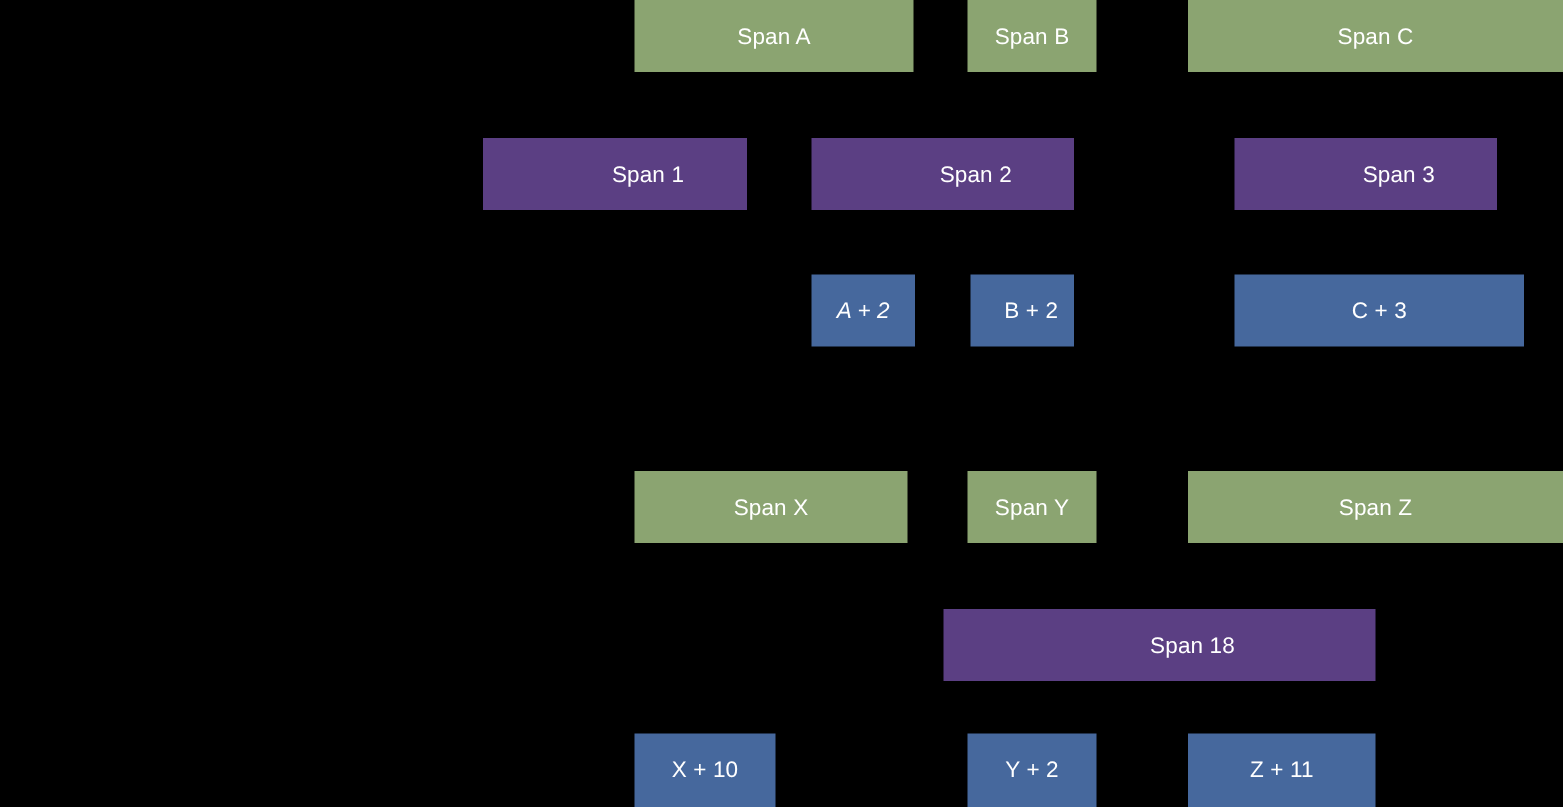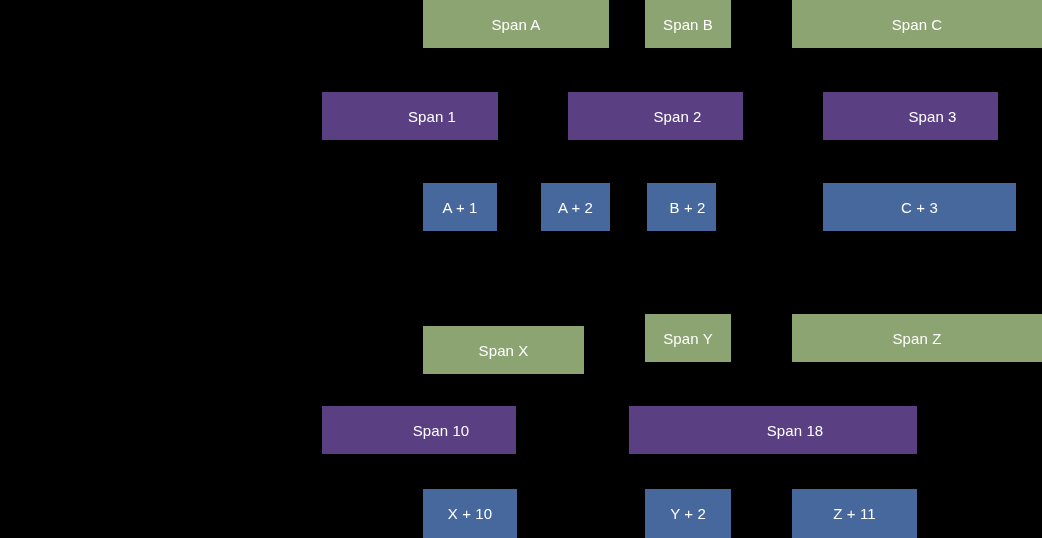--- a/index.html
+++ b/index.html
@@ -53,58 +53,52 @@
           <span class="span-label" style="color: rgb(255, 255, 255);">Span B</span>
         </div>
         <div class="span-bar tier-green" style="left: 792px; top: 0px; width: 250px; height: 48px; background: rgb(139, 164, 113);">
           <span class="span-label" style="color: rgb(255, 255, 255);">Span C</span>
         </div>
       </div>
       <div style="position: absolute; left: 0px; top: 92px; height: 48px; width: 100%;">
         <div class="span-bar tier-purple" style="left: 322px; top: 0px; width: 176px; height: 48px; background: rgb(91, 63, 131);">
           <span class="span-label" style="color: rgb(255, 255, 255);">Span 1</span>
         </div>
-        <div class="span-bar tier-purple" style="left: 568px; top: 0px; width: 175px; height: 48px; background: rgb(91, 63, 131);">
+        <div class="span-bar tier-purple" style="left: 541px; top: 0px; width: 175px; height: 48px; background: rgb(91, 63, 131);">
           <span class="span-label" style="color: rgb(255, 255, 255);">Span 2</span>
         </div>
         <div class="span-bar tier-purple" style="left: 823px; top: 0px; width: 175px; height: 48px; background: rgb(91, 63, 131);">
           <span class="span-label" style="color: rgb(255, 255, 255);">Span 3</span>
         </div>
       </div>
       <div style="position: absolute; left: 0px; top: 183px; height: 48px; width: 100%;">
-        <div class="span-bar tier-blue" style="left: 423px; top: 0px; width: 74px; height: 48px; background: rgb(70, 104, 157);">
-          <span class="span-label" style="color: rgb(255, 255, 255);">A + 1</span>
-        </div>
-        <div class="span-bar tier-blue" style="left: 541px; top: 0px; width: 69px; height: 48px; background: rgb(70, 104, 157);">
+        <div class="span-bar tier-blue" style="left: 541px; top: 0px; width: 69px; height: 48px; background: rgb(70, 104, 157); font-style: italic;">
           <span class="span-label" style="color: rgb(255, 255, 255);">A + 2</span>
         </div>
         <div class="span-bar tier-blue" style="left: 647px; top: 0px; width: 69px; height: 48px; background: rgb(70, 104, 157); padding-left: 12px;">
           <span class="span-label" style="color: rgb(255, 255, 255);">B + 2</span>
         </div>
         <div class="span-bar tier-blue" style="left: 823px; top: 0px; width: 193px; height: 48px; background: rgb(70, 104, 157);">
           <span class="span-label" style="color: rgb(255, 255, 255);">C + 3</span>
         </div>
       </div>
     </div>
     <div style="position: absolute; left: 0px; top: 0px; width: 100%; height: 100%;">
       <div style="position: absolute; left: 0px; top: 314px; height: 48px; width: 100%;">
-        <div class="span-bar tier-green" style="left: 423px; top: 0px; width: 161px; height: 48px; background: rgb(139, 164, 113); margin-top: 12px;">
+        <div class="span-bar tier-green" style="left: 423px; top: 0px; width: 182px; height: 48px; background: rgb(139, 164, 113);">
           <span class="span-label" style="color: rgb(255, 255, 255);">Span X</span>
         </div>
         <div class="span-bar tier-green" style="left: 645px; top: 0px; width: 86px; height: 48px; background: rgb(139, 164, 113);">
           <span class="span-label" style="color: rgb(255, 255, 255);">Span Y</span>
         </div>
         <div class="span-bar tier-green" style="left: 792px; top: 0px; width: 250px; height: 48px; background: rgb(139, 164, 113);">
           <span class="span-label" style="color: rgb(255, 255, 255);">Span Z</span>
         </div>
       </div>
       <div style="position: absolute; left: 0px; top: 406px; height: 48px; width: 100%;">
-        <div class="span-bar tier-purple" style="left: 322px; top: 0px; width: 194px; height: 48px; background: rgb(91, 63, 131);">
-          <span class="span-label" style="color: rgb(255, 255, 255);">Span 10</span>
-        </div>
         <div class="span-bar tier-purple" style="left: 629px; top: 0px; width: 288px; height: 48px; background: rgb(91, 63, 131);">
           <span class="span-label" style="color: rgb(255, 255, 255);">Span 18</span>
         </div>
       </div>
       <div style="position: absolute; left: 0px; top: 489px; height: 49px; width: 100%;">
         <div class="span-bar tier-blue" style="left: 423px; top: 0px; width: 94px; height: 49px; background: rgb(70, 104, 157);">
           <span class="span-label" style="color: rgb(255, 255, 255);">X + 10</span>
         </div>
         <div class="span-bar tier-blue" style="left: 645px; top: 0px; width: 86px; height: 49px; background: rgb(70, 104, 157);">
           <span class="span-label" style="color: rgb(255, 255, 255);">Y + 2</span>

